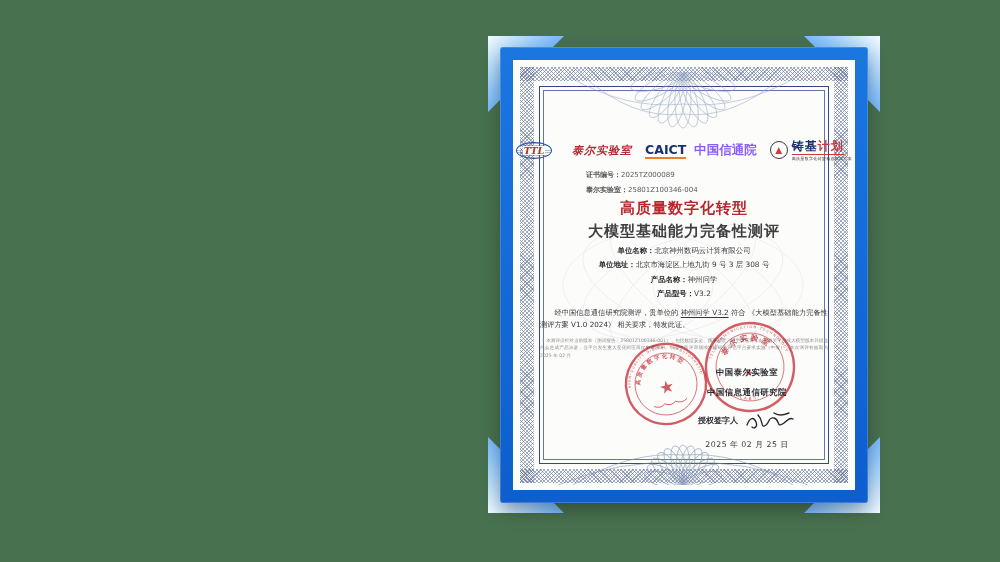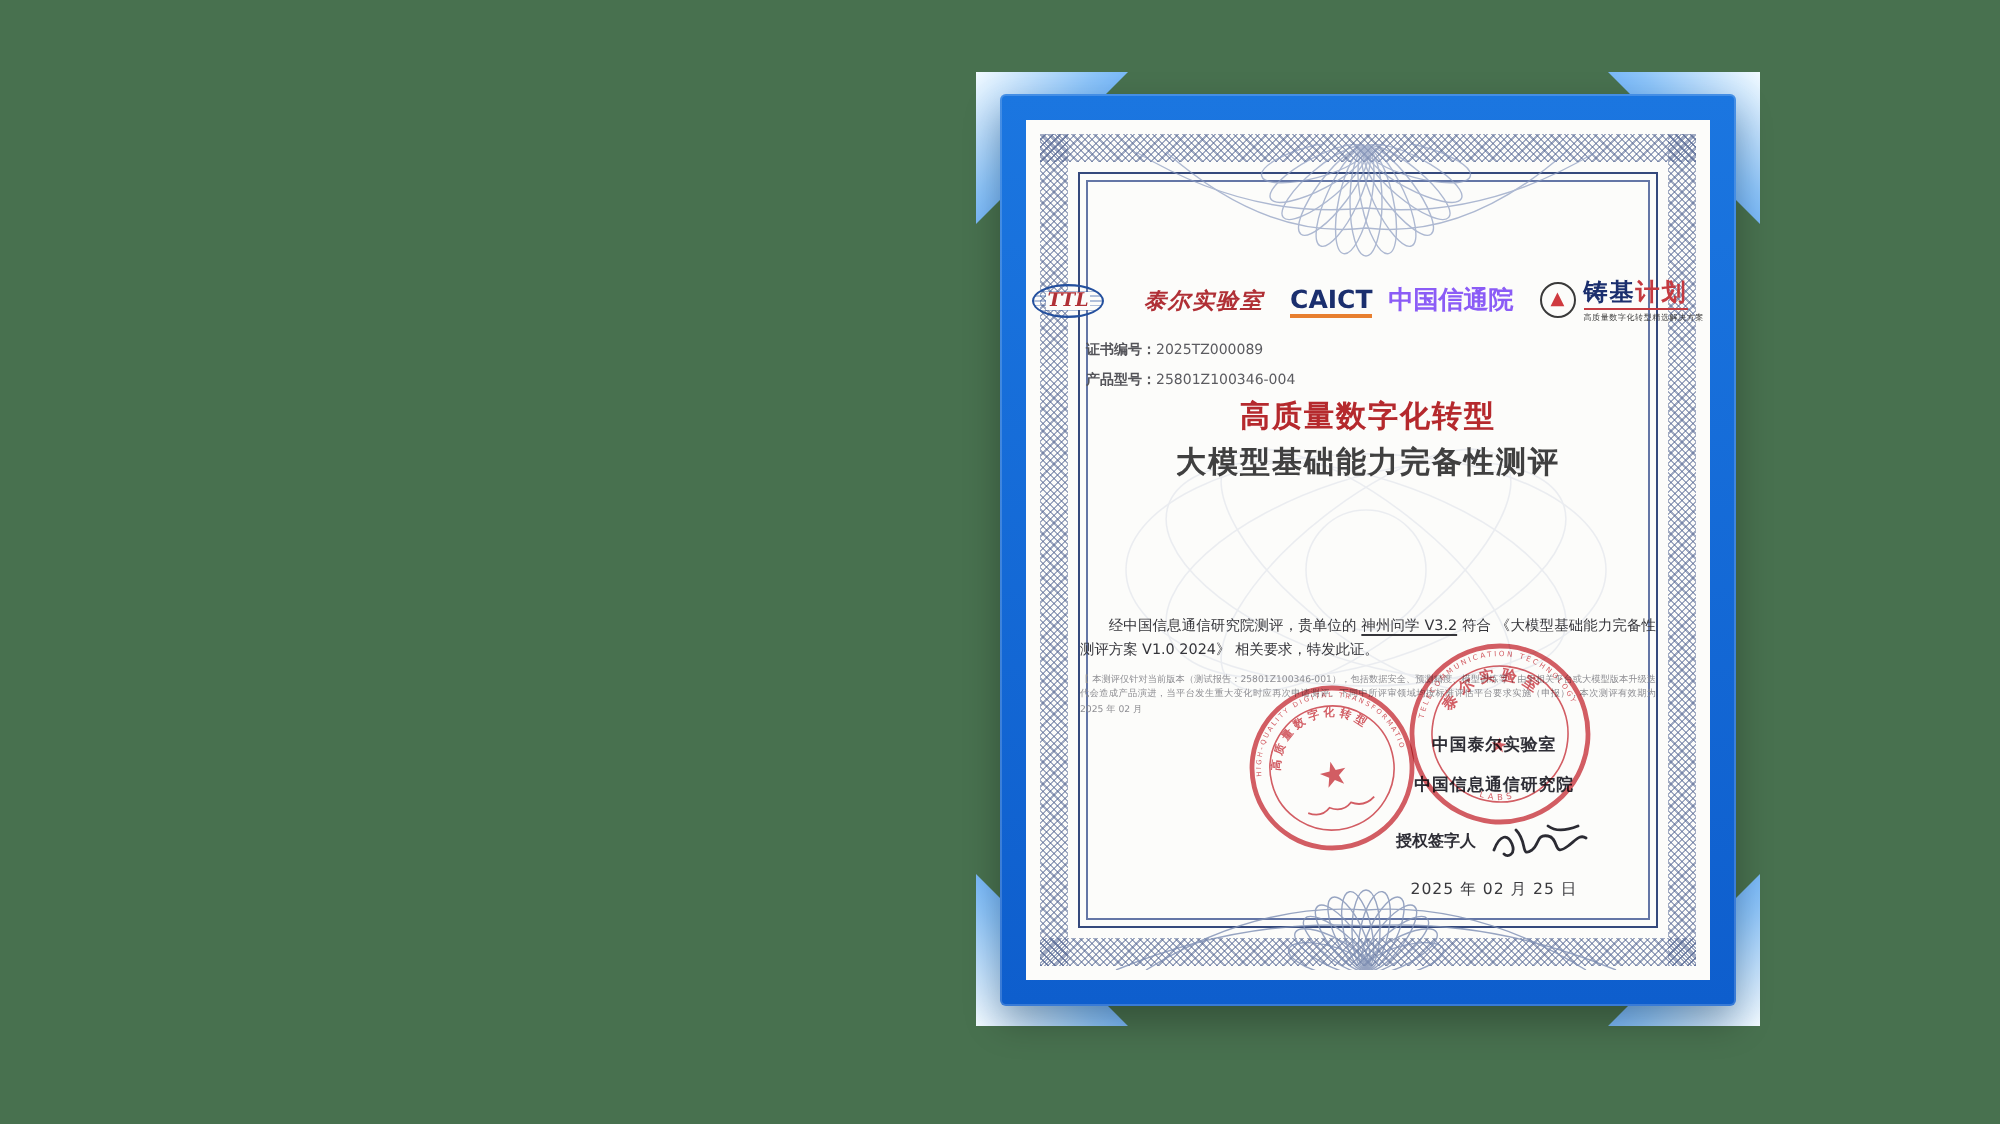--- a/index.html
+++ b/index.html
@@ -56,21 +56,21 @@
   .caict-name{font-weight:800;color:#8b5cf6;font-size:12.5px;}
   .logo-zhuji{display:flex;align-items:center;gap:4px;}
   .zj-icon{width:16px;height:16px;border:1.4px solid #3a3a3a;border-radius:50%;
            display:flex;align-items:center;justify-content:center;color:#cf3a3f;font-size:9px;line-height:1;}
   .zj-col{display:flex;flex-direction:column;align-items:flex-start;justify-content:space-between;}
   .zj-words{font-weight:800;font-size:12px;border-bottom:1.6px solid #c43a40;line-height:1.15;letter-spacing:1px;}
   .zj-dark{color:#1b2f6e;} .zj-red{color:#c43a40;}
   .zj-tagline{font-size:4px;color:#3a3a3a;letter-spacing:.3px;margin-top:1px;}
 
   .numbers{position:absolute;left:30px;top:108px;font-size:7px;color:#5b5b60;line-height:15px;}
-  .numbers b{font-weight:600;color:#55555a;}
+  .numbers b{font-weight:600;color:#55555a;margin-left:43px;}
 
   .title{position:absolute;left:0;right:0;text-align:center;font-weight:800;font-size:15px;letter-spacing:1px;}
   .title1{top:139px;} .title2{top:162px;}
 
   .fields{position:absolute;left:0;right:0;top:184px;text-align:center;font-size:7.4px;line-height:14.4px;color:#3c3c40;}
   .f-label{font-weight:700;color:#2a2a2e;}
 
   .statement{position:absolute;left:27px;right:27px;top:247px;font-size:7.2px;line-height:1.62;
              color:#35353a;text-align:justify;text-indent:2em;margin:0;}
   .statement .u{text-decoration:underline;text-underline-offset:1.5px;}
@@ -175,26 +175,32 @@
             <span class="zj-icon">▲</span>
             <span class="zj-col">
               <span class="zj-words"><b class="zj-dark">铸基</b><b class="zj-red">计划</b></span>
               <span class="zj-tagline">高质量数字化转型精选解决方案</span>
             </span>
           </div>
         </div>
 
         <div class="numbers">
           <div><b>证书编号：</b><span>2025TZ000089</span></div>
-          <div><b>产品型号：</b><span>25801Z100346-004</span></div>
+          <div><b>泰尔实验室：</b><span>25801Z100346-004</span></div>
         </div>
 
         <div class="title title1" style="color:#b5292d">高质量数字化转型</div>
         <div class="title title2" style="color:#404040">大模型基础能力完备性测评</div>
 
+        <div class="fields">
+          <div><span class="f-label">单位名称：</span><span>北京神州数码云计算有限公司</span></div>
+          <div><span class="f-label">单位地址：</span><span>北京市海淀区上地九街 9 号 3 层 308 号</span></div>
+          <div><span class="f-label">产品名称：</span><span>神州问学</span></div>
+          <div><span class="f-label">产品型号：</span><span>V3.2</span></div>
+        </div>
 
         <p class="statement"><span>经中国信息通信研究院测评，贵单位的 </span><span class="u">神州问学 V3.2</span><span> 符合 </span><span>《大模型基础能力完备性测评方案 V1.0 2024》</span><span> 相关要求，特发此证。</span></p>
 
         <p class="footnote">【 本测评仅针对当前版本（测试报告：25801Z100346-001），包括数据安全、预测精度、模型训练等；由于相关平台或大模型版本升级迭代会造成产品演进，当平台发生重大变化时应再次申请测评。下同中所评审领域均按标准评估平台要求实施（申报），本次测评有效期为 2025 年 02 月</p>
 
         <div class="issuer">
           <div class="issuer-line">中国泰尔实验室</div>
           <div class="issuer-line">中国信息通信研究院</div>
           <div class="signer-row">
             <span class="signer-label">授权签字人</span>

